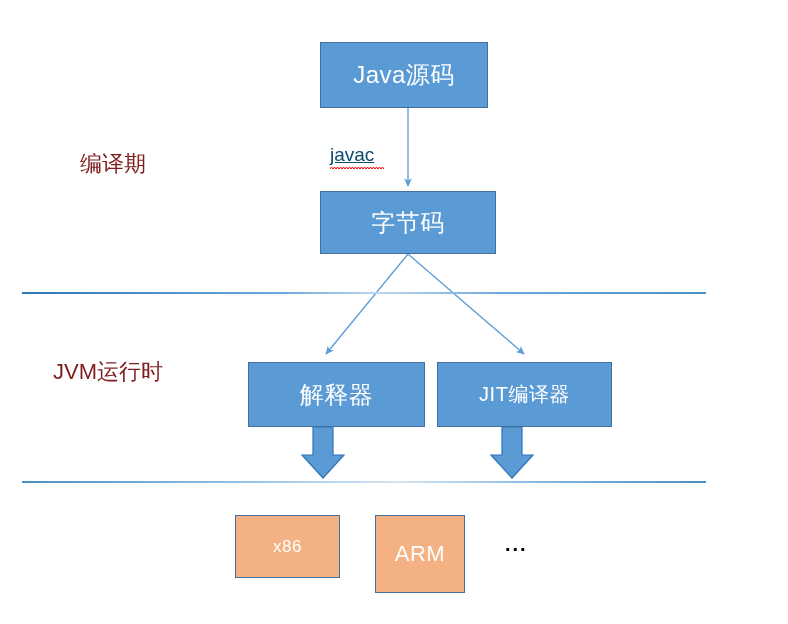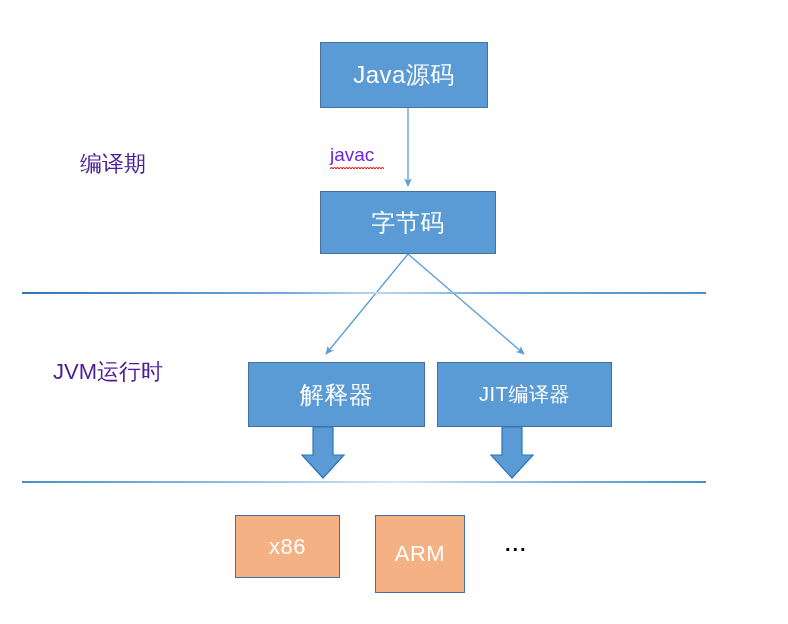--- a/index.html
+++ b/index.html
@@ -28,27 +28,28 @@
     letter-spacing: 0.5px;
   }
   .node.blue {
     background: #5B9BD5;
   }
   .node.orange {
     background: #F4B183;
   }
   .stage-label {
     position: absolute;
-    color: #4c1d95;
+    color: #7f1d1d;
     white-space: nowrap;
   }
   .edge-label {
     position: absolute;
-    color: #6d28d9;
+    color: #0c4a6e;
     white-space: nowrap;
+    text-decoration: underline;
   }
   .squiggle {
     position: absolute;
     height: 4px;
     overflow: hidden;
   }
   .squiggle svg { display: block; }
   .divider {
     position: absolute;
     height: 2px;
@@ -116,19 +117,19 @@
   </div>
 
   <div class="node blue" style="left:320px; top:42px; width:168px; height:66px; font-size:24px;">Java源码</div>
 
   <div class="node blue" style="left:320px; top:191px; width:176px; height:63px; font-size:24px;">字节码</div>
 
   <div class="node blue" style="left:248px; top:362px; width:177px; height:65px; font-size:24px;">解释器</div>
 
   <div class="node blue" style="left:437px; top:362px; width:175px; height:65px; font-size:20px;">JIT编译器</div>
 
-  <div class="node orange" style="left:235px; top:515px; width:105px; height:63px; font-size:22px;">x86</div>
+  <div class="node orange" style="left:235px; top:515px; width:105px; height:63px; font-size:17px;">x86</div>
 
   <div class="node orange" style="left:375px; top:515px; width:90px; height:78px; font-size:22px;">ARM</div>
 
   <div class="ellipsis" style="left:505px; top:533px; font-size:20px;">...</div>
 
 </div>
 
 </body></html>

